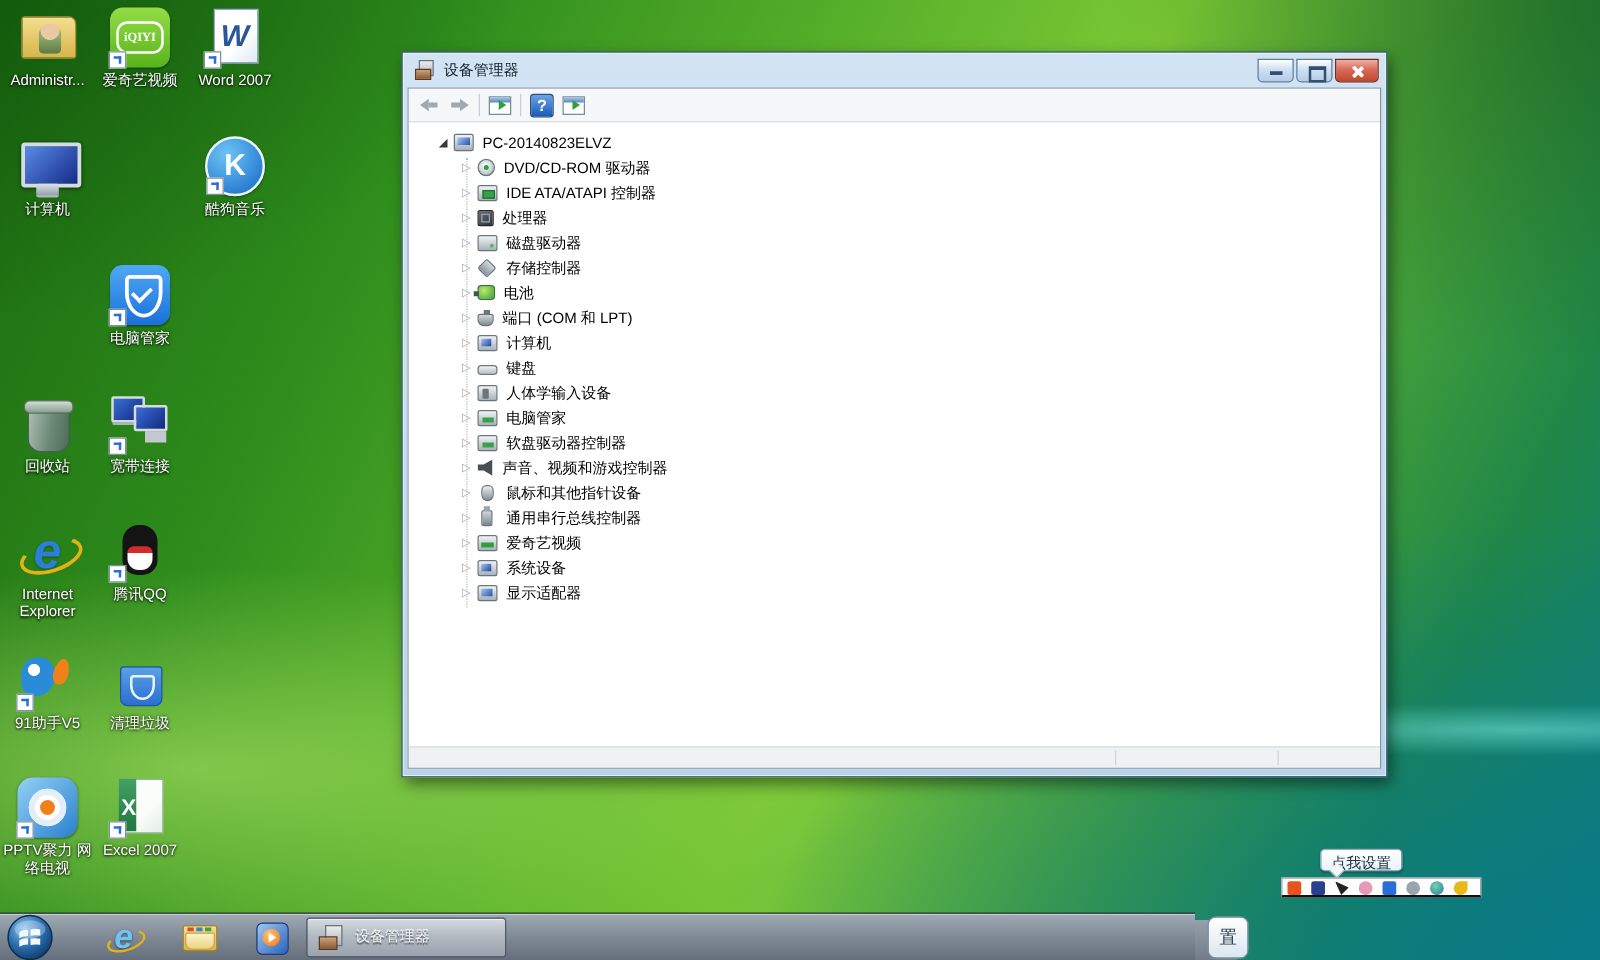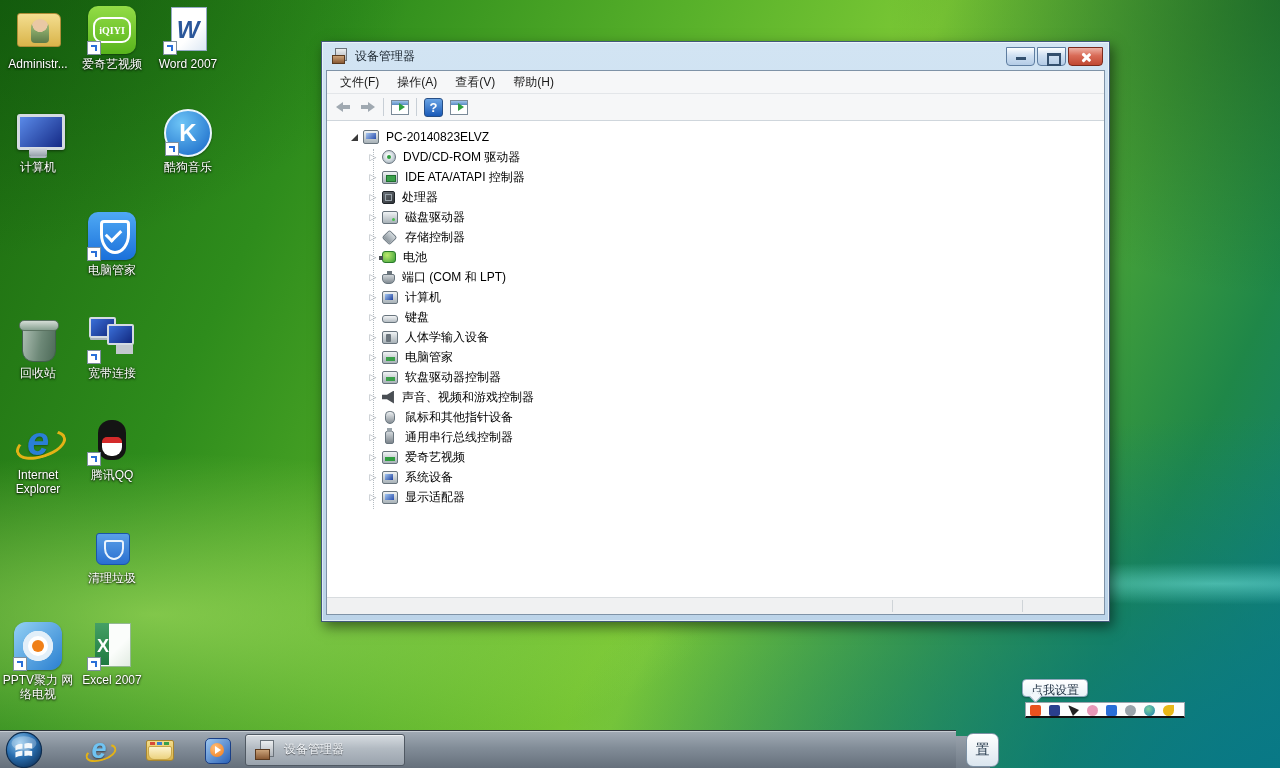--- a/index.html
+++ b/index.html
@@ -251,21 +251,21 @@
   
   .ime-bar{ position:absolute; left:1025px; top:702px; width:160px; height:16px; background:#fdfdfd;
     border:1px solid #9aa5ad; border-bottom:2px solid #111; display:flex; align-items:flex-start; gap:8px;
     padding:2px 0 0 4px; overflow:hidden; }
   .imeic{ width:11px; height:11px; border-radius:2px; flex:none; cursor:pointer; }
   .i1{background:#e8521e} .i2{background:#2a3f8e} .i3{background:#222; clip-path:polygon(0 0,100% 45%,45% 100%);}
   .i4{background:#e898b8; border-radius:50%;} .i5{background:#2a6fd8}
   .i6{background:#9aa4ab; border-radius:50%;} .i7{background:radial-gradient(circle at 40% 35%,#7ad0a0,#1a7fb0); border-radius:50%;}
   .i8{background:#e8b818; border-radius:50% 0 50% 50%;}
 
-  .tip{ position:absolute; left:1022px; top:679px; height:18px; padding:2px 8px 0;
+  .tip{ position:absolute; left:1056px; top:679px; height:18px; padding:2px 8px 0;
     background:linear-gradient(#ffffff,#e9f2f8); border:1px solid #8fa8bd; border-radius:4px;
     font-size:12px; color:#223344; box-shadow:0 1px 2px rgba(0,0,0,.3); }
   .tip::after{ content:""; position:absolute; left:8px; bottom:-5px; width:8px; height:8px;
     background:#f2f7fb; border-right:1px solid #8fa8bd; border-bottom:1px solid #8fa8bd; transform:rotate(45deg); }
 </style>
 </head>
 <body>
 
 <div class="desktop">
 
@@ -336,20 +336,28 @@
   </div>
   <div class="cell c1 r4">
     <div class="dicon ic-qq">
       <span class="sc">
           <i></i>
         </span>
     </div>
     <div class="dlabel">腾讯QQ</div>
   </div>
 
+  <div class="cell c0 r5">
+    <div class="dicon ic-91">
+      <span class="sc">
+          <i></i>
+        </span>
+    </div>
+    <div class="dlabel">91助手V5</div>
+  </div>
   <div class="cell c1 r5">
     <div class="dicon ic-cleaner"></div>
     <div class="dlabel">清理垃圾</div>
   </div>
 
   <div class="cell c0 r6">
     <div class="dicon ic-pptv">
       <span class="sc">
           <i></i>
         </span>
@@ -370,26 +378,20 @@
     <div class="titlebar">
       <span class="win-ico"></span>
       <span class="win-title">设备管理器</span>
       <span class="win-btns">
         <span class="wbtn wbtn-min"></span>
         <span class="wbtn wbtn-max"></span>
         <span class="wbtn wbtn-close"></span>
       </span>
     </div>
     <div class="win-body">
-      <div class="menubar">
-        <span class="mitem">文件(F)</span>
-        <span class="mitem">操作(A)</span>
-        <span class="mitem">查看(V)</span>
-        <span class="mitem">帮助(H)</span>
-      </div>
       <div class="toolbar">
         <span class="arr arr-back"></span>
         <span class="arr arr-fwd"></span>
         <span class="tsep"></span>
         <span class="tbtn-list"></span>
         <span class="tsep"></span>
         <span class="tbtn-help"></span>
         <span class="tbtn-list"></span>
       </div>
       <div class="treearea">

